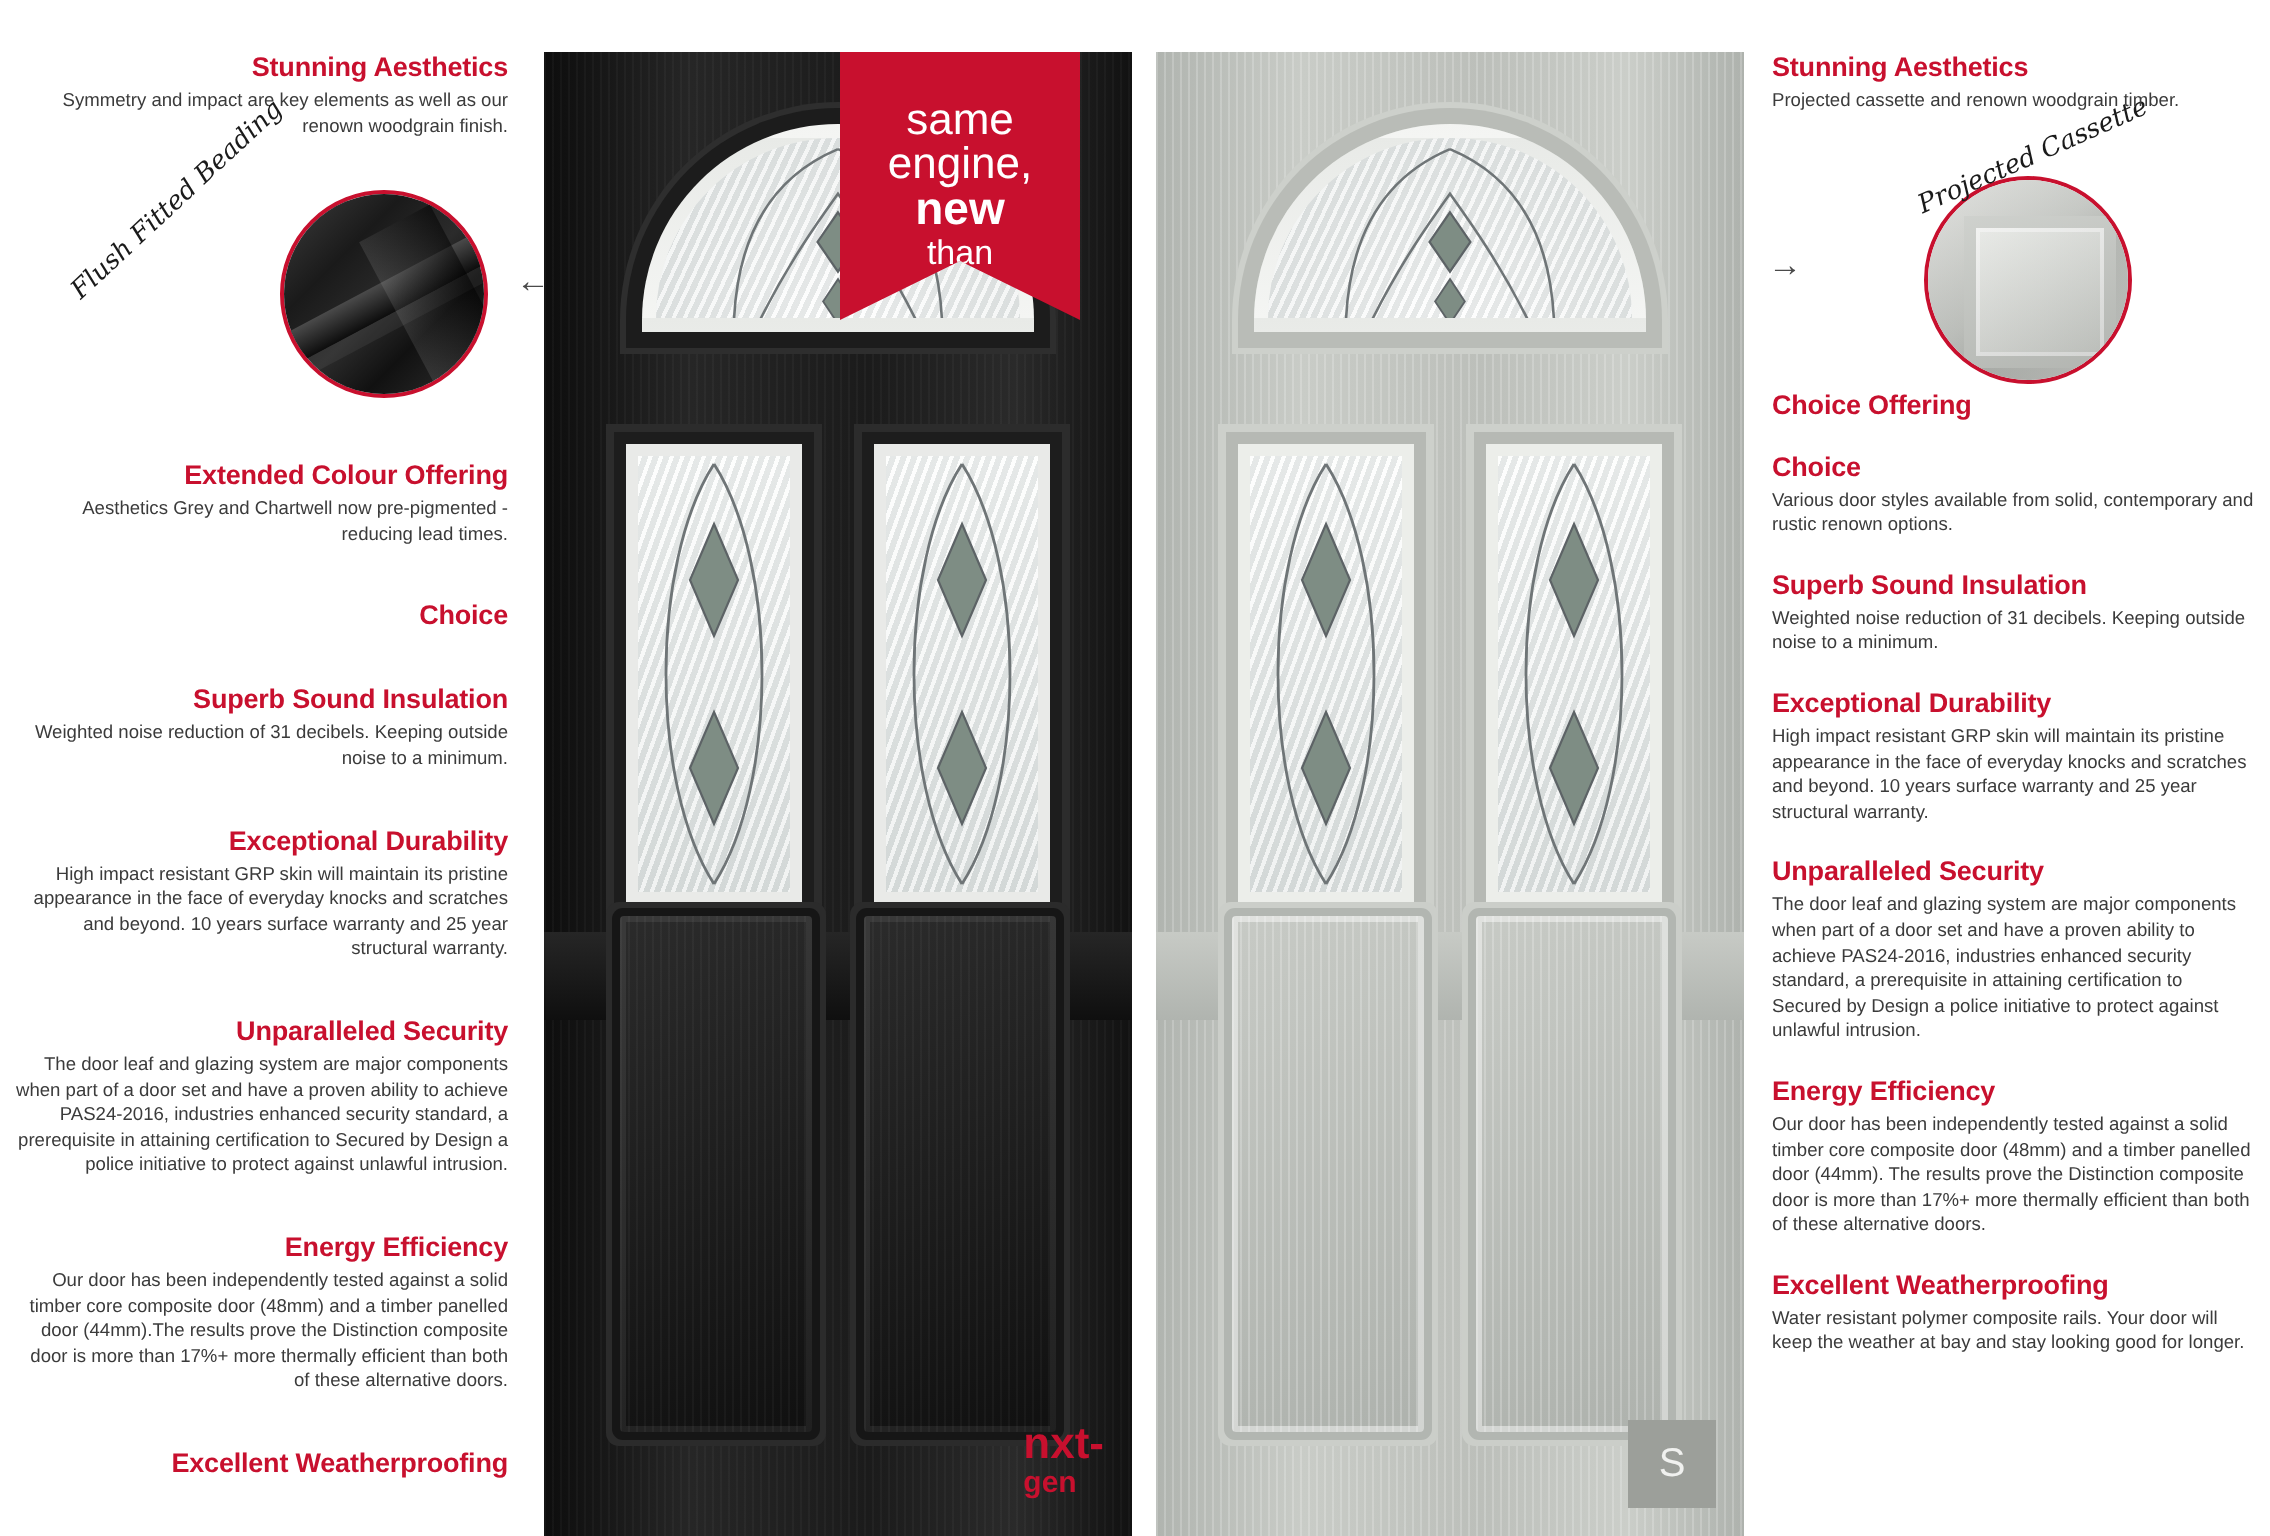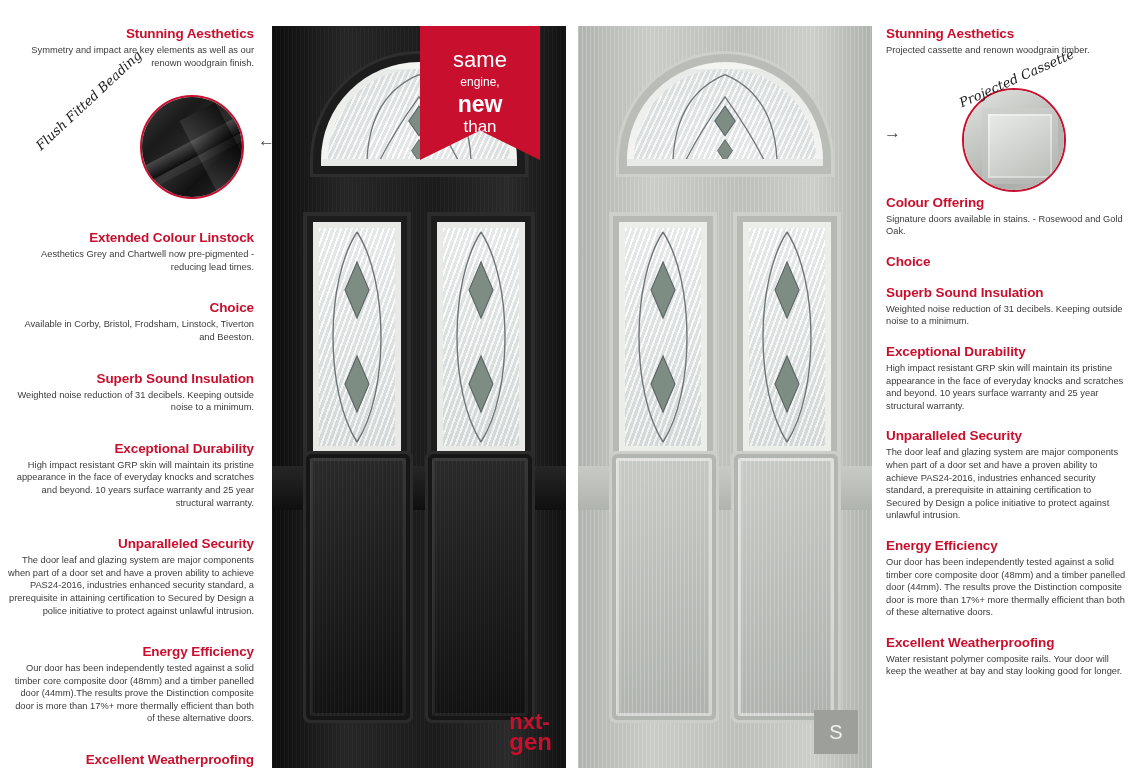--- a/index.html
+++ b/index.html
@@ -212,42 +212,42 @@
   .door.black .mid-rail { background: linear-gradient(180deg,#262626,#0f0f0f); }
   .door.grey  .mid-rail { background: linear-gradient(180deg,#c7cac5,#b0b4af); }
 
   
   .brand-nxtgen {
     position:absolute; right: 14px; bottom: 16px;
     color:#c8102e; font-weight:bold; font-size: 22px;
     line-height: 20px; text-align:left;
     font-family: "Liberation Sans", sans-serif;
   }
-  .brand-nxtgen small { display:block; font-size:24px; }
+  .brand-nxtgen small { display:block; font-size:15px; }
   .s-badge {
     position:absolute; right: 14px; bottom: 14px;
     width: 44px; height: 44px;
     background: #9c9f9a;
     color:#f0f1ef;
     font-size: 20px;
     display:flex; align-items:center; justify-content:center;
   }
 
   
   .ribbon {
     position:absolute; left: 420px; top: 26px;
     width: 120px; height: 134px;
     background: #c8102e;
     color:#fff;
     clip-path: polygon(0 0, 100% 0, 100% 100%, 50% 78%, 0 100%);
     padding: 22px 10px 0 10px;
     text-align:center;
   }
   .ribbon .l1 { font-size: 22px; line-height: 24px; }
-  .ribbon .l2 { font-size: 12px; line-height: 20px; }
+  .ribbon .l2 { font-size: 22px; line-height: 20px; }
   .ribbon .l3 { font-size: 23px; line-height: 25px; font-weight: bold; }
   .ribbon .l4 { font-size: 17px; line-height: 20px; }
 
   
   .seam { position:absolute; top:26px; width:12px; height:742px; background:#fff; }
   .seam.a { left: 566px; }
 </style>
 </head>
 <body>
 
@@ -256,29 +256,28 @@
   <div class="col-left">
 
     <div class="blk">
       <h3>Stunning Aesthetics</h3>
       <p>Symmetry and impact are key elements as well as our renown woodgrain finish.</p>
     </div>
 
     <div style="height:148px"></div>
 
     <div class="blk">
-      <h3>Extended Colour Linstock</h3>
+      <h3>Extended Colour Offering</h3>
       <p>Aesthetics Grey and Chartwell now pre-pigmented - reducing lead times.</p>
     </div>
 
     <div class="gap-md"></div>
 
     <div class="blk">
       <h3>Choice</h3>
-      <p>Available in Corby, Bristol, Frodsham, Linstock, Tiverton and Beeston.</p>
     </div>
 
     <div class="gap-md"></div>
 
     <div class="blk">
       <h3>Superb Sound Insulation</h3>
       <p>Weighted noise reduction of 31 decibels. Keeping outside noise to a minimum.</p>
     </div>
 
     <div class="gap-md"></div>
@@ -419,26 +418,26 @@
   <div class="col-right">
 
     <div class="blk">
       <h3>Stunning Aesthetics</h3>
       <p>Projected cassette and renown woodgrain timber.</p>
     </div>
 
     <div style="height:122px"></div>
 
     <div class="blk">
-      <h3>Colour Offering</h3>
-      <p>Signature doors available in stains. - Rosewood and Gold Oak.</p>
+      <h3>Choice Offering</h3>
     </div>
 
     <div class="blk">
       <h3>Choice</h3>
+      <p>Various door styles available from solid, contemporary and rustic renown options.</p>
     </div>
 
     <div class="blk">
       <h3>Superb Sound Insulation</h3>
       <p>Weighted noise reduction of 31 decibels. Keeping outside noise to a minimum.</p>
     </div>
 
     <div class="blk">
       <h3>Exceptional Durability</h3>
       <p>High impact resistant GRP skin will maintain its pristine appearance in the face of everyday knocks and scratches and beyond. 10 years surface warranty and 25 year structural warranty.</p>

